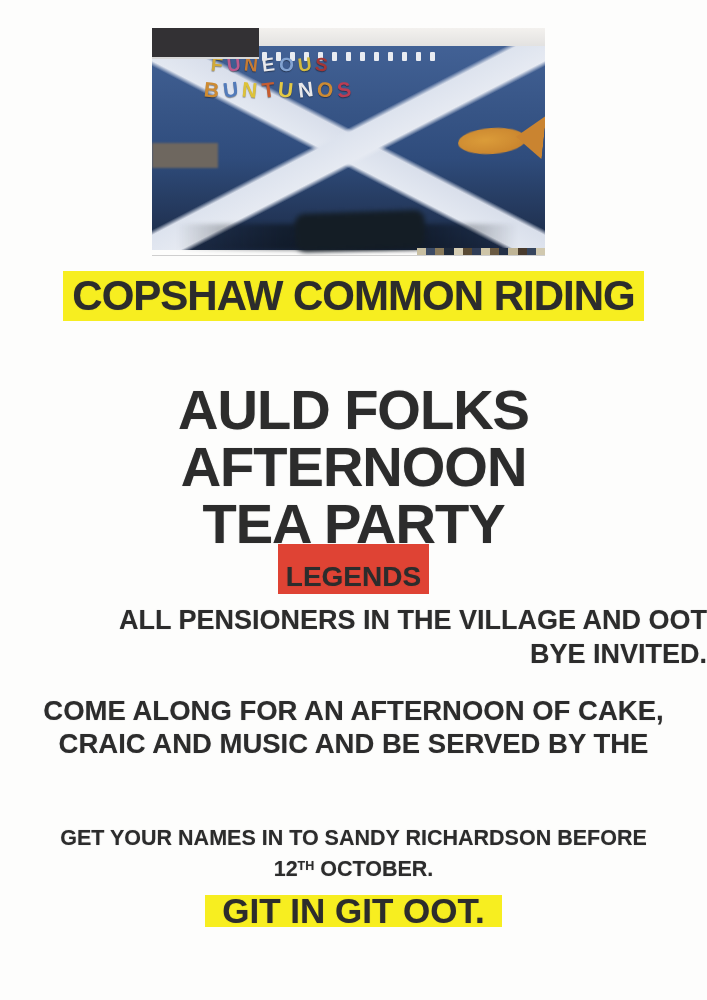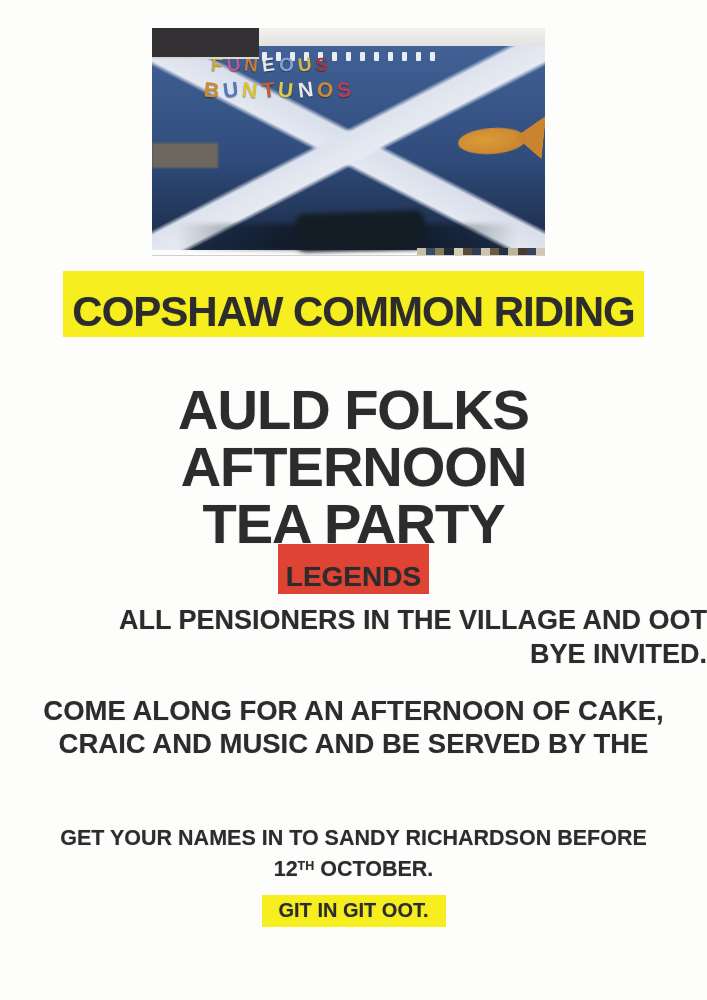--- a/index.html
+++ b/index.html
@@ -42,33 +42,33 @@
         background:radial-gradient(ellipse at 40% 45%,#e09b30,#c97c22);transform:rotate(-4deg);
         filter:blur(.6px);z-index:7;}
   .fish-tail{position:absolute;left:364px;top:86px;width:28px;height:44px;background:#cf8328;
         clip-path:polygon(0 55%,100% 0,100% 100%);transform:rotate(6deg);filter:blur(.6px);z-index:7;}
   .shelf{position:absolute;left:265px;bottom:0;width:128px;height:7px;display:flex;z-index:8;}
   .shelf i{flex:1;}
 
   
   .title-wrap{top:271px;}
   .title{display:inline-block;background:var(--highlight-yellow,#f7ee20);
-         font-size:42px;line-height:49px;padding:16px 9px 1px;letter-spacing:-1px;}
+         font-size:42px;line-height:49px;padding:0 9px 1px;letter-spacing:-1px;}
   .heading{top:381px;font-size:56px;line-height:57px;letter-spacing:-1px;}
   .when{top:511px;font-size:28px;line-height:30px;}
   .ord{font-size:.58em;vertical-align:.48em;letter-spacing:0;}
   .venue-wrap{top:544px;}
   .venue{display:inline-block;background:var(--highlight-red,#df4334);
          font-size:28px;line-height:33px;padding:16px 8px 1px;}
   .invite{top:603px;font-size:27px;line-height:34px;text-align:right;}
   .bodytext{top:694px;font-size:27.5px;line-height:33px;}
   .names{top:824px;font-size:21.5px;line-height:28px;}
   .footer-wrap{top:895px;}
   .footer{display:inline-block;background:var(--highlight-yellow,#f7ee20);
-          font-size:20px;line-height:31px;padding:0 17px 1px;}
+          font-size:35px;line-height:31px;padding:0 17px 1px;}
 </style>
 </head>
 <body>
 
 <div class="page">
 
   <div class="photo">
     <div class="sky"></div>
     <div class="flag"></div>
     <div class="shade-band"></div>

